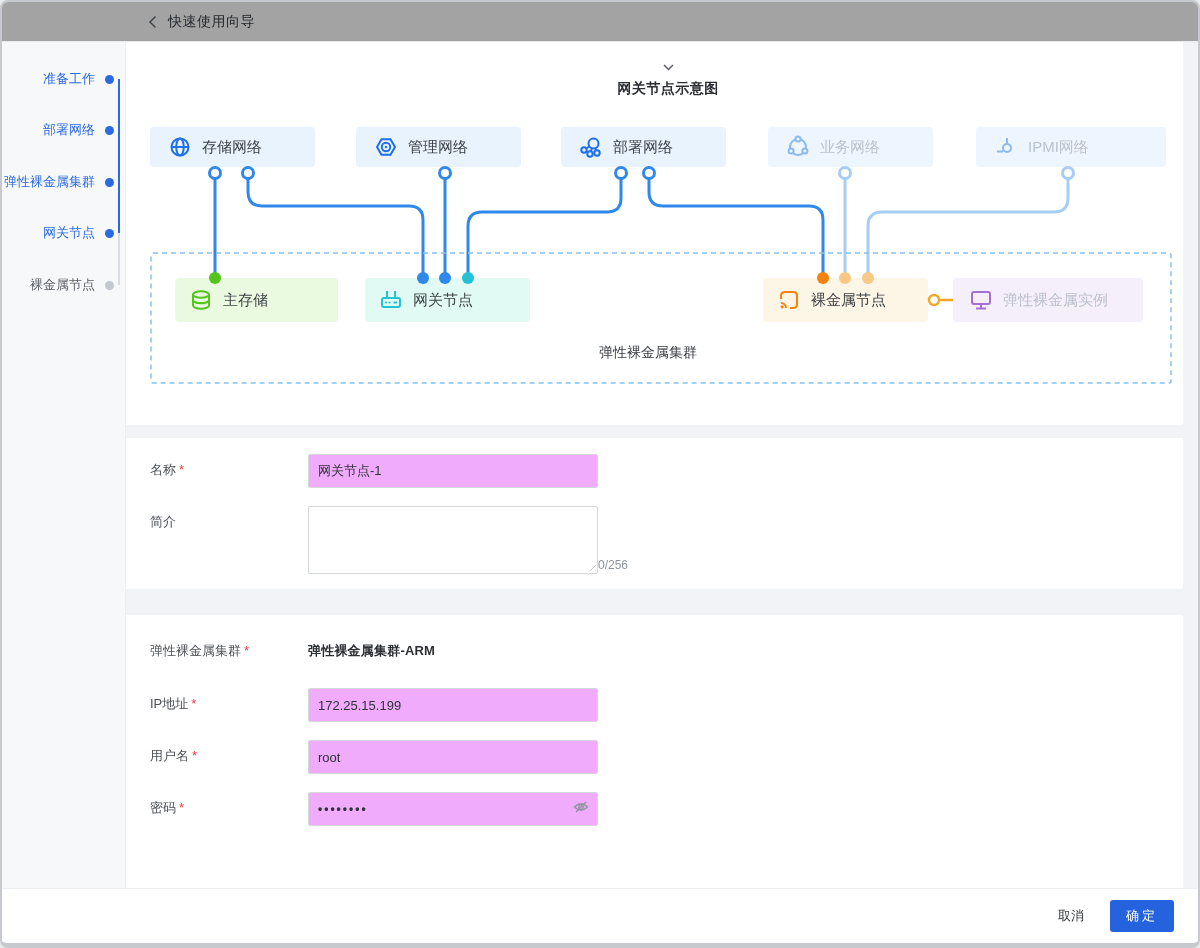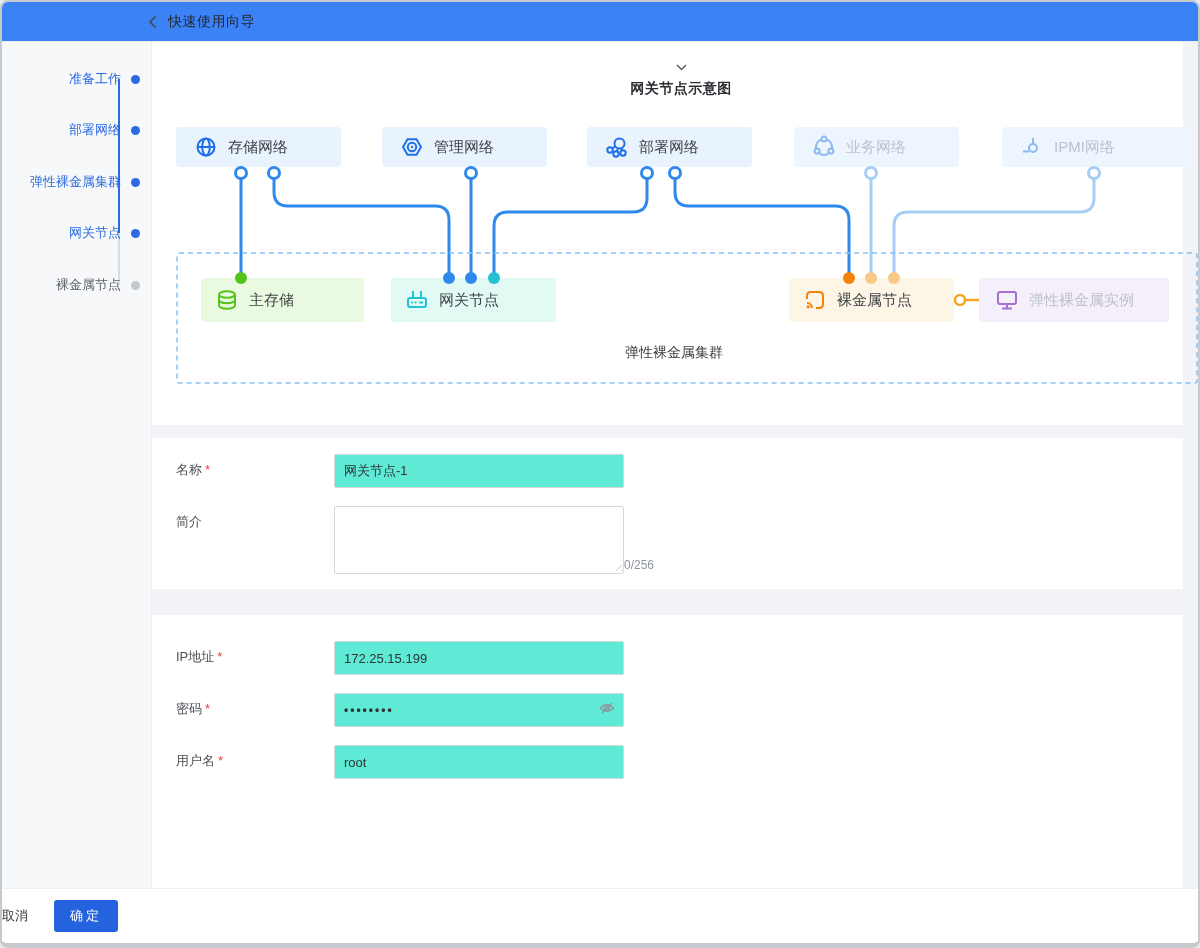--- a/index.html
+++ b/index.html
@@ -5,29 +5,29 @@
   * { margin:0; padding:0; box-sizing:border-box; }
   html,body { background:#e9eaec; }
   body { font-family:"Liberation Sans","DejaVu Sans",sans-serif; }
   .app {
     width:1200px; height:948px; position:relative;
     background:#f1f3f6; border:2px solid #c6c9ce; border-bottom-width:5px;
     border-radius:8px; overflow:hidden; display:flex; flex-direction:column;
   }
   
   .top-header {
-    height:40px; flex:0 0 auto; background:#3b82f6; border-bottom:1px solid #e9ebef;
+    height:40px; flex:0 0 auto; background:#a3a3a3; border-bottom:1px solid #e9ebef;
     display:flex; align-items:center; padding-left:146px; gap:11px;
   }
   .back-btn { display:flex; align-items:center; cursor:pointer; color:#45494e; }
   .top-header .title { font-size:14px; color:#25282d; letter-spacing:.5px; }
   
   .body { flex:1 1 auto; display:flex; min-height:0; }
   .sidebar {
-    width:150px; flex:0 0 auto; background:#f7f8fa; border-right:1px solid #eceef2;
+    width:124px; flex:0 0 auto; background:#f7f8fa; border-right:1px solid #eceef2;
     position:relative;
   }
   .step-line { position:absolute; width:2px; left:116px; }
   .step-line.blue { top:37px; height:154px; background:#2b6ae0; }
   .step-line.gray { top:191px; height:52px; background:#d9dde3; }
   .step { position:absolute; right:0; height:18px; display:flex; align-items:center; cursor:pointer; }
   .step .dot { position:absolute; right:11px; width:9px; height:9px; border-radius:50%; background:#2b6ae0; }
   .step.pending .dot { background:#c3c7cf; }
   .step .lbl { position:absolute; right:30px; white-space:nowrap; font-size:13px; color:#2b6ae0; }
   .step.pending .lbl { color:#5a5e66; }
@@ -44,21 +44,21 @@
   .nodetxt { font-size:15px; fill:#3f4347; }
   .nodetxt.dim { fill:#bcc2cc; }
   .clustertxt { font-size:14px; fill:#3a3d42; }
   
   .frow { display:flex; align-items:flex-start; margin-bottom:18px; }
   .frow .flabel { width:158px; flex:0 0 auto; font-size:13px; color:#4b4f55; padding-top:7px; }
   .frow.textrow .flabel { padding-top:1px; }
   .req { color:#f23c3c; margin-left:3px; }
   .tin {
     height:30px; width:290px; border:1px solid #d4d7dc; border-radius:2px;
-    font-size:13px; color:#2f3338; padding:16px 9px; outline:none; background:#5eead4;
+    font-size:13px; color:#2f3338; padding:16px 9px; outline:none; background:#f0abfc;
     font-family:inherit;
   }
   .tin.small { width:72px; }
   .ta-wrap { position:relative; display:flex; align-items:flex-end; gap:0; }
   textarea.ta {
     width:290px; height:68px; border:1px solid #d4d7dc; border-radius:2px;
     resize:none; outline:none; font-family:inherit; font-size:13px; padding:6px 9px; color:#2f3338;
   }
   .ta-resize {
     position:absolute; left:279px; bottom:3px; width:9px; height:9px; pointer-events:none;
@@ -66,21 +66,21 @@
     clip-path:polygon(100% 0,100% 100%,0 100%);
   }
   .counter { font-size:12px; color:#8f959e; padding-bottom:2px; }
   .static-val { font-size:13px; color:#2c2f34; padding-top:1px; font-weight:700; letter-spacing:.2px; }
   .pw-wrap { position:relative; width:290px; }
   .pw-wrap .tin { width:100%; padding-right:32px; letter-spacing:2px; font-weight:700; font-size:12px; }
   .eye-btn { position:absolute; right:9px; top:7px; cursor:pointer; color:#8f959e; display:flex; }
   
   .footer {
     height:55px; flex:0 0 auto; background:#fff; border-top:1px solid #ebeef2;
-    display:flex; align-items:center; gap:26px; padding-right:24px;
+    display:flex; align-items:center; justify-content:flex-end; gap:26px; padding-right:24px;
   }
   .btn-cancel { font-size:13px; color:#33363b; background:none; border:none; cursor:pointer; font-family:inherit; }
   .btn-ok {
     min-width:64px; height:32px; background:#2563de; color:#fff; border:none; border-radius:3px;
     font-size:13px; cursor:pointer; font-family:inherit; letter-spacing:3px; padding:0 12px;
   }
 </style>
 </head>
 <body>
 
@@ -277,41 +277,45 @@
           <div class="flabel"><span>简介</span></div>
           <div class="ta-wrap">
             <textarea class="ta" style=""></textarea>
             <span class="ta-resize"></span>
             <span class="counter">0/256</span>
           </div>
         </div>
       </div>
 
       <div class="panel form2">
+        <div class="frow textrow" style="margin-bottom:28px">
+          <div class="flabel"><span>弹性裸金属集群</span><span class="req">*</span></div>
+          <div class="static-val">弹性裸金属集群-ARM</div>
+        </div>
         <div class="frow">
           <div class="flabel"><span>IP地址</span><span class="req">*</span></div>
           <input class="tin" type="text" value="172.25.15.199" style="">
+        </div>
+        <div class="frow">
+          <div class="flabel"><span>用户名</span><span class="req">*</span></div>
+          <input class="tin" type="text" value="root" style="">
         </div>
         <div class="frow">
           <div class="flabel"><span>密码</span><span class="req">*</span></div>
           <div class="pw-wrap">
             <input class="tin" type="text" value="••••••••" style="">
             <span class="eye-btn">
               <svg width="16" height="16" viewBox="0 0 16 16">
                 <path d="M1.5,8 Q8,1.5 14.5,8 Q8,14.5 1.5,8 Z" fill="none" stroke="#8f959e" stroke-width="1.3"></path>
                 <circle cx="8" cy="8" r="2.2" fill="none" stroke="#8f959e" stroke-width="1.3"></circle>
                 <line x1="3" y1="13" x2="13" y2="3" stroke="#8f959e" stroke-width="1.3"></line>
               </svg>
             </span>
           </div>
         </div>
-        <div class="frow">
-          <div class="flabel"><span>用户名</span><span class="req">*</span></div>
-          <input class="tin" type="text" value="root" style="">
-        </div>
       </div>
 
     </div>
   </div>
 
   <div class="footer">
     <button class="btn-cancel">取消</button>
     <button class="btn-ok">确定</button>
   </div>
 

